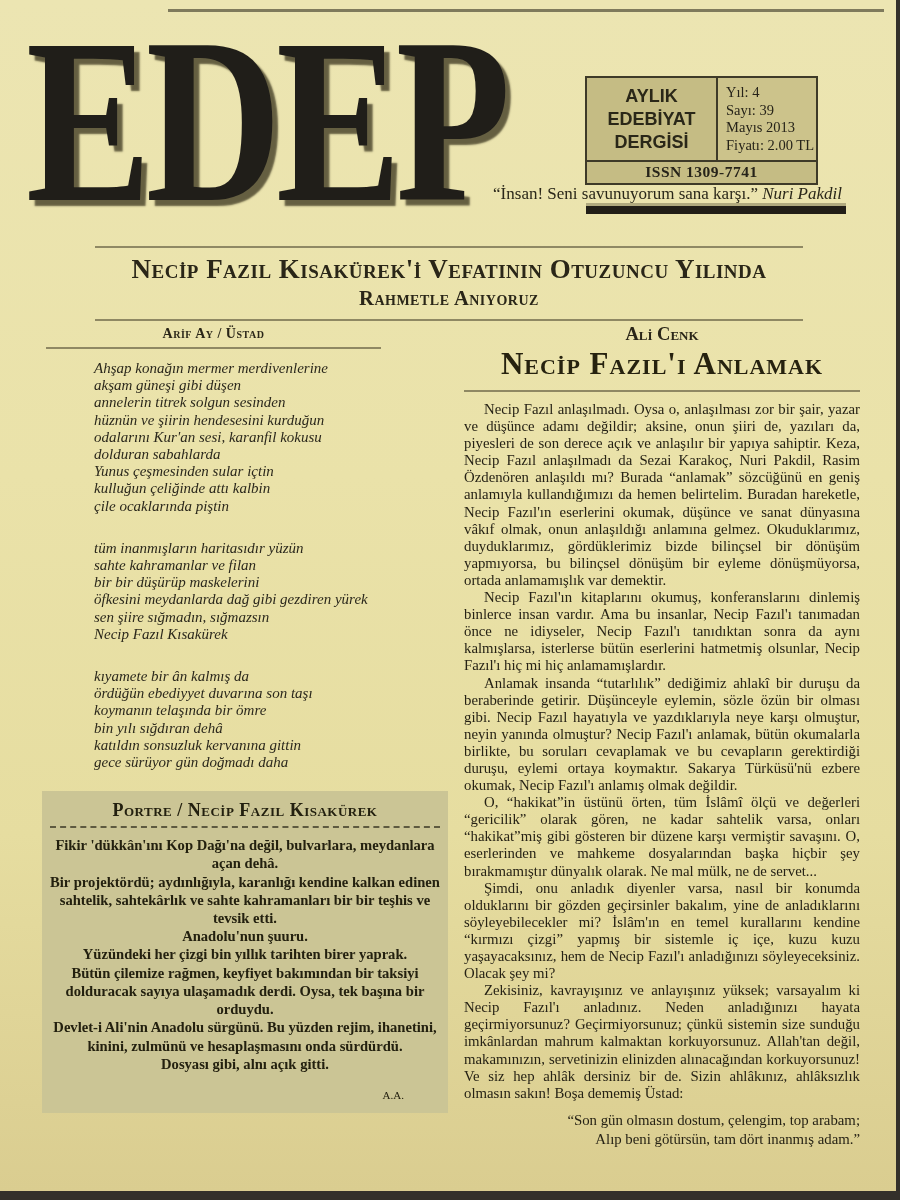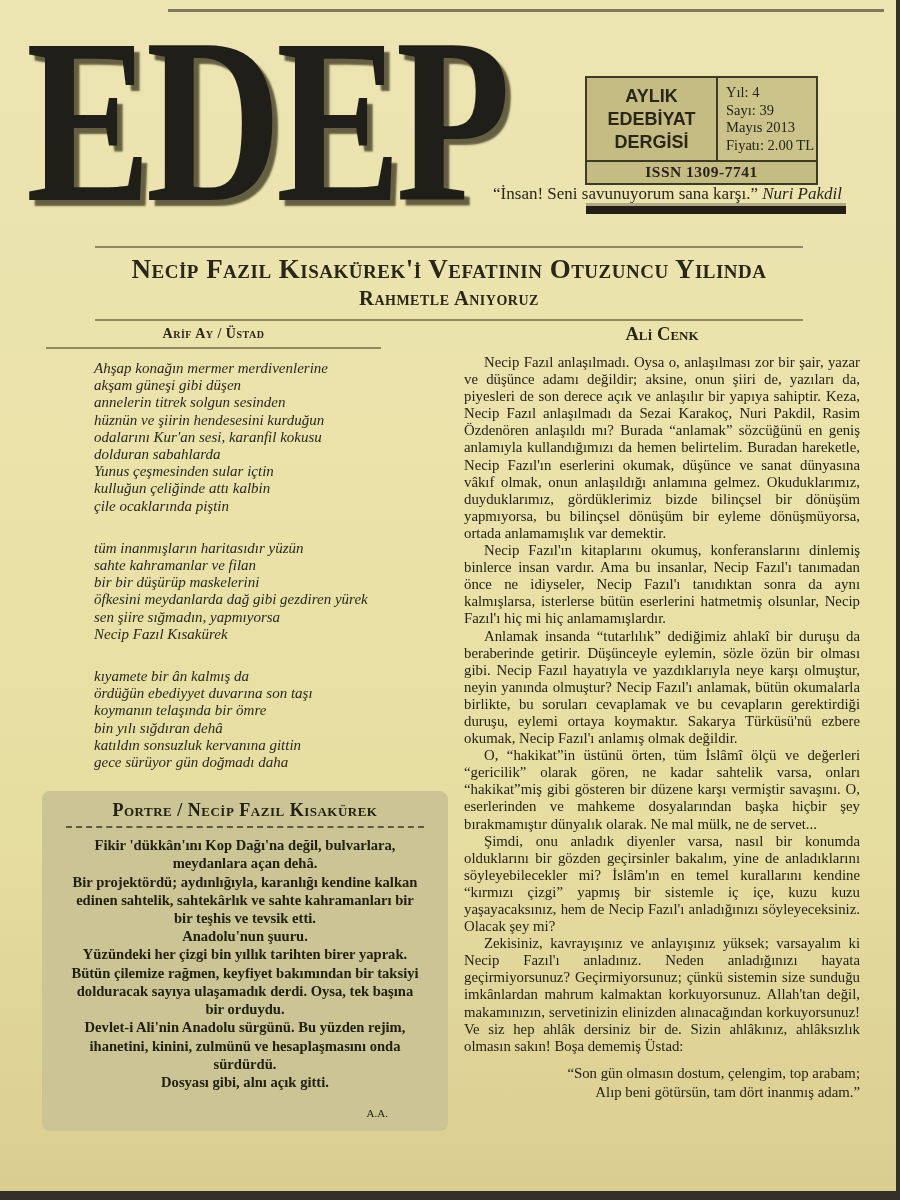--- a/index.html
+++ b/index.html
@@ -52,21 +52,21 @@
   .col-right { flex:1; min-width:0; }
 
   .col-heading {
     width:335px; margin:8px 0 0 4px; text-align:center;
     font-variant:small-caps; font-weight:700; font-size:14px; letter-spacing:.5px;
     border-bottom:2px solid rgba(68,62,40,.55); padding-bottom:5px; color:#2a2618;
   }
   .poem { margin:11px 0 0 52px; font-style:italic; font-size:15px; line-height:17.2px; color:#2b281c; }
   .stanza + .stanza { margin-top:25px; }
 
-  .portre { margin-top:20px; background:#cbc595; padding:9px 24px 12px;border-radius:8px; }
+  .portre { margin-top:20px; background:#cbc595; padding:9px 8px 12px; }
   .portre-title {
     text-align:center; font-variant:small-caps; font-weight:700; font-size:18px; letter-spacing:.5px;
     padding-bottom:5px; border-bottom:2px dashed rgba(58,53,36,.75); color:#23200f;
   }
   .portre-body { margin-top:8px; }
   .portre-body p { text-align:center; font-weight:700; font-size:14.6px; line-height:18.2px; color:#23200f; }
   .portre-sign { text-align:right; padding-right:36px; margin-top:16px; font-size:11px; font-weight:400; color:#23200f; }
 
   .author { text-align:center; font-variant:small-caps; font-weight:700; font-size:18.5px; margin-top:6px; color:#2a2618; }
   .article-title {
@@ -130,21 +130,21 @@
             <p class="poem-line">dolduran sabahlarda</p>
             <p class="poem-line">Yunus çeşmesinden sular içtin</p>
             <p class="poem-line">kulluğun çeliğinde attı kalbin</p>
             <p class="poem-line">çile ocaklarında piştin</p>
           </div>
         <div class="stanza">
             <p class="poem-line">tüm inanmışların haritasıdır yüzün</p>
             <p class="poem-line">sahte kahramanlar ve filan</p>
             <p class="poem-line">bir bir düşürüp maskelerini</p>
             <p class="poem-line">öfkesini meydanlarda dağ gibi gezdiren yürek</p>
-            <p class="poem-line">sen şiire sığmadın, yapmıyorsa</p>
+            <p class="poem-line">sen şiire sığmadın, sığmazsın</p>
             <p class="poem-line">Necip Fazıl Kısakürek</p>
           </div>
         <div class="stanza">
             <p class="poem-line">kıyamete bir ân kalmış da</p>
             <p class="poem-line">ördüğün ebediyyet duvarına son taşı</p>
             <p class="poem-line">koymanın telaşında bir ömre</p>
             <p class="poem-line">bin yılı sığdıran dehâ</p>
             <p class="poem-line">katıldın sonsuzluk kervanına gittin</p>
             <p class="poem-line">gece sürüyor gün doğmadı daha</p>
           </div>
@@ -160,20 +160,21 @@
             <p class="portre-line">Bütün çilemize rağmen, keyfiyet bakımından bir taksiyi dolduracak sayıya ulaşamadık derdi. Oysa, tek başına bir orduydu.</p>
             <p class="portre-line">Devlet-i Ali'nin Anadolu sürgünü. Bu yüzden rejim, ihanetini, kinini, zulmünü ve hesaplaşmasını onda sürdürdü.</p>
             <p class="portre-line">Dosyası gibi, alnı açık gitti.</p>
           </div>
         <div class="portre-sign">A.A.</div>
       </aside>
     </div>
 
     <div class="col-right">
       <div class="author">Ali Cenk</div>
+      <h2 class="article-title">Necip Fazıl'ı Anlamak</h2>
 
       <div class="article-body">
           <p class="article-p">Necip Fazıl anlaşılmadı. Oysa o, anlaşılması zor bir şair, yazar ve düşünce adamı değildir; aksine, onun şiiri de, yazıları da, piyesleri de son derece açık ve anlaşılır bir yapıya sahiptir. Keza, Necip Fazıl anlaşılmadı da Sezai Karakoç, Nuri Pakdil, Rasim Özdenören anlaşıldı mı? Burada “anlamak” sözcüğünü en geniş anlamıyla kullandığımızı da hemen belirtelim. Buradan hareketle, Necip Fazıl'ın eserlerini okumak, düşünce ve sanat dünyasına vâkıf olmak, onun anlaşıldığı anlamına gelmez. Okuduklarımız, duyduklarımız, gördüklerimiz bizde bilinçsel bir dönüşüm yapmıyorsa, bu bilinçsel dönüşüm bir eyleme dönüşmüyorsa, ortada anlamamışlık var demektir.</p>
           <p class="article-p">Necip Fazıl'ın kitaplarını okumuş, konferanslarını dinlemiş binlerce insan vardır. Ama bu insanlar, Necip Fazıl'ı tanımadan önce ne idiyseler, Necip Fazıl'ı tanıdıktan sonra da aynı kalmışlarsa, isterlerse bütün eserlerini hatmetmiş olsunlar, Necip Fazıl'ı hiç mi hiç anlamamışlardır.</p>
           <p class="article-p">Anlamak insanda “tutarlılık” dediğimiz ahlakî bir duruşu da beraberinde getirir. Düşünceyle eylemin, sözle özün bir olması gibi. Necip Fazıl hayatıyla ve yazdıklarıyla neye karşı olmuştur, neyin yanında olmuştur? Necip Fazıl'ı anlamak, bütün okumalarla birlikte, bu soruları cevaplamak ve bu cevapların gerektirdiği duruşu, eylemi ortaya koymaktır. Sakarya Türküsü'nü ezbere okumak, Necip Fazıl'ı anlamış olmak değildir.</p>
           <p class="article-p">O, “hakikat”in üstünü örten, tüm İslâmî ölçü ve değerleri “gericilik” olarak gören, ne kadar sahtelik varsa, onları “hakikat”miş gibi gösteren bir düzene karşı vermiştir savaşını. O, eserlerinden ve mahkeme dosyalarından başka hiçbir şey bırakmamıştır dünyalık olarak. Ne mal mülk, ne de servet...</p>
           <p class="article-p">Şimdi, onu anladık diyenler varsa, nasıl bir konumda olduklarını bir gözden geçirsinler bakalım, yine de anladıklarını söyleyebilecekler mi? İslâm'ın en temel kurallarını kendine “kırmızı çizgi” yapmış bir sistemle iç içe, kuzu kuzu yaşayacaksınız, hem de Necip Fazıl'ı anladığınızı söyleyeceksiniz. Olacak şey mi?</p>
           <p class="article-p">Zekisiniz, kavrayışınız ve anlayışınız yüksek; varsayalım ki Necip Fazıl'ı anladınız. Neden anladığınızı hayata geçirmiyorsunuz? Geçirmiyorsunuz; çünkü sistemin size sunduğu imkânlardan mahrum kalmaktan korkuyorsunuz. Allah'tan değil, makamınızın, servetinizin elinizden alınacağından korkuyorsunuz! Ve siz hep ahlâk dersiniz bir de. Sizin ahlâkınız, ahlâksızlık olmasın sakın! Boşa dememiş Üstad:</p>
         </div>
 

